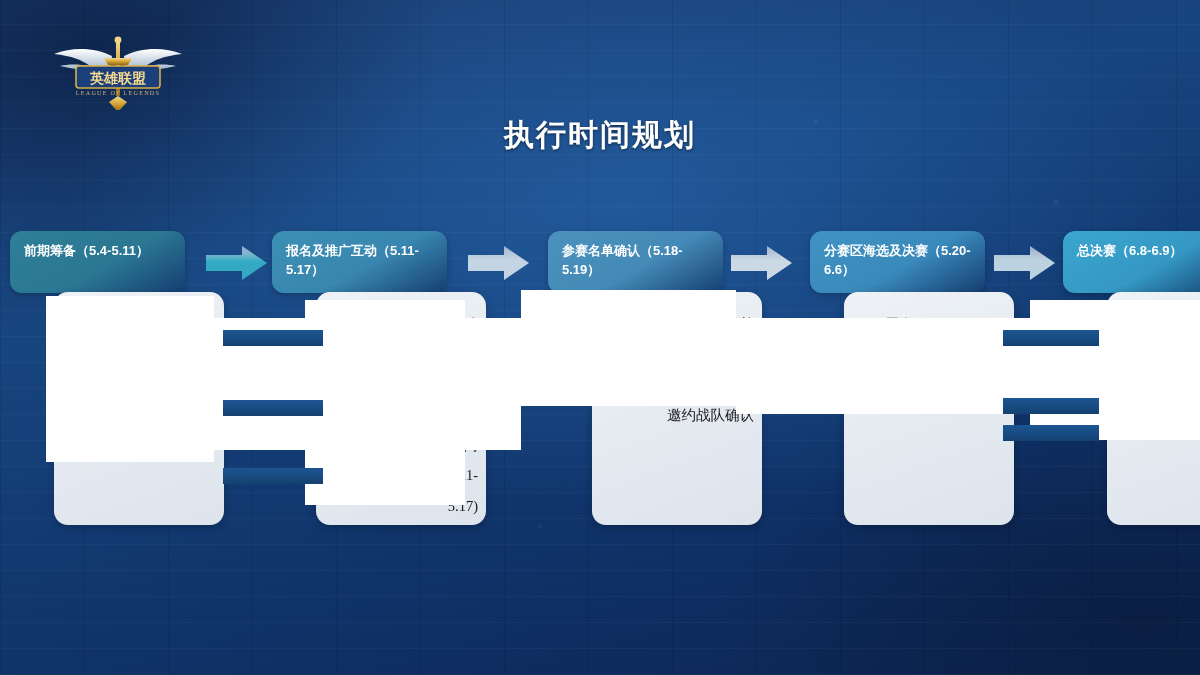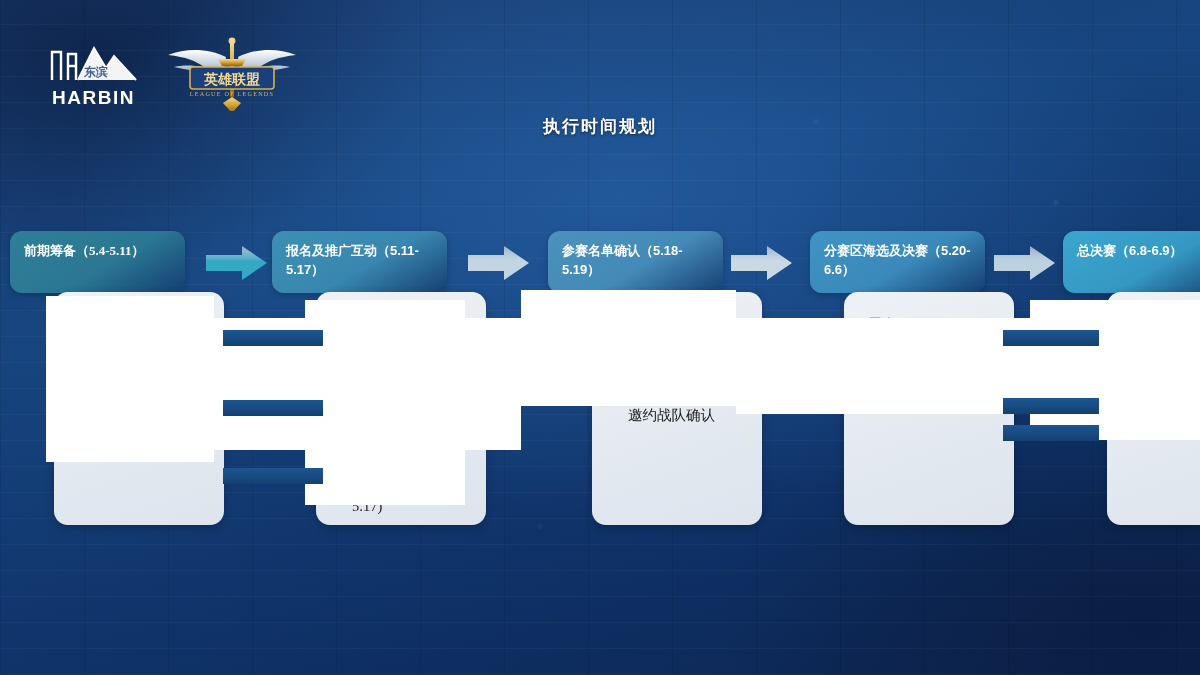--- a/index.html
+++ b/index.html
@@ -42,21 +42,21 @@
 
   
   .logos{ position:absolute; left:48px; top:34px; display:flex; align-items:center; gap:22px; z-index:6;}
   .logo-harbin{ width:92px; height:78px; position:relative; }
   .logo-lol{ width:140px; height:76px; position:relative; }
 
   
   .title{
     position:absolute; top:115px; left:0; width:1200px;
     text-align:center; z-index:6;
-    color:#ffffff; font-size:17px; font-weight:bold; letter-spacing:2px;
+    color:#ffffff; font-size:30px; font-weight:bold; letter-spacing:2px;
     text-shadow:0 1px 3px rgba(0,0,0,.55);
   }
 
   
   #timeline{ position:absolute; inset:0; z-index:4; }
 
   .stage{ position:absolute; top:231px; }
 
   .stage-head{
     position:relative;
@@ -67,20 +67,21 @@
     box-shadow:0 2px 6px rgba(0,0,0,.22);
   }
 
   .stage-body{
     position:absolute; top:61px; left:44px;
     width:170px; height:233px;
     border-radius:14px;
     background:linear-gradient(160deg,#eef2f6 0%,#e4eaf0 55%,#dde4ec 100%);
     box-shadow:0 3px 9px rgba(0,0,0,.22);
     padding:18px 8px 10px 10px;
+    text-align:right;
   }
   .bullets{ list-style:none; }
   .bullets li{
     position:relative;
     font-family:"Liberation Serif", serif;
     font-size:14.5px;
     color:#1a1a1a;
     line-height:1.95;
     padding-left:14px;
     margin-bottom:2px;
@@ -99,35 +100,20 @@
   .bar{ position:absolute; z-index:5;
         background:linear-gradient(180deg,#1d5591 0%,#174b81 55%,#14406f 100%); }
 </style>
 <style>.bullets li.cont::before{content:"";}</style></head>
 <body>
 
 <div id="bg"></div>
 
 <div class="logos">
 
-  <div class="logo-harbin">
-    <svg viewBox="0 0 92 78" width="92" height="78">
-      <g fill="none" stroke="#ffffff" stroke-width="2.4">
-        <path d="M4 46 L4 18 L13 18 L13 46"></path>
-        <path d="M20 46 L20 20 L28 20 L28 46"></path>
-        <path d="M20 32 L28 32"></path>
-      </g>
-      <path d="M30 46 L46 14 L58 34 L66 22 L88 46 Z" fill="#ffffff" opacity=".95"></path>
-      <path d="M30 46 L46 14 L58 34 L66 22 L88 46" fill="none" stroke="#ffffff" stroke-width="2"></path>
-      <g fill="#2b4f86" opacity=".9" font-family="Liberation Sans, sans-serif" font-size="12" font-weight="bold">
-        <text x="36" y="42">东滨</text>
-      </g>
-      <text x="4" y="70" fill="#ffffff" font-family="Liberation Sans, sans-serif" font-size="19" font-weight="bold" letter-spacing="1.5">HARBIN</text>
-    </svg>
-  </div>
 
   <div class="logo-lol">
     <svg viewBox="0 0 140 76" width="140" height="76">
       <defs>
         <linearGradient id="wing" x1="0" y1="0" x2="0" y2="1">
           <stop offset="0" stop-color="#ffffff"></stop>
             <stop offset="1" stop-color="#9fb4c9"></stop>
         </linearGradient>
         <linearGradient id="gold" x1="0" y1="0" x2="0" y2="1">
           <stop offset="0" stop-color="#f6d98a"></stop>
@@ -146,21 +132,21 @@
       <text x="70" y="61" text-anchor="middle" fill="#cdb374" font-family="Liberation Serif, serif" font-size="6.2" letter-spacing="1.2">LEAGUE OF LEGENDS</text>
       <path d="M70 62 l9 6 -9 10 -9 -10 z" fill="url(#gold)"></path>
     </svg>
   </div>
 </div>
 
 <div class="title">执行时间规划</div>
 
 <div id="timeline">
     <div class="stage" style="left: 10px;">
-      <div class="stage-head" style="background: linear-gradient(150deg, rgb(46, 127, 151) 0%, rgba(46, 127, 151, 0.867) 55%, rgba(20, 60, 110, 0.85) 100%); font-family: Liberation Serif, serif;">前期筹备（5.4-5.11）</div>
+      <div class="stage-head" style="background: linear-gradient(150deg, rgb(46, 127, 151) 0%, rgba(46, 127, 151, 0.867) 55%, rgba(20, 60, 110, 0.85) 100%);">前期筹备（5.4-5.11）</div>
       <div class="stage-body">
         <ul class="bullets">
           <li>方案确 认 （5.4）</li>
           <li>物料设计 ＋HS制</li>
           <li class="cont" style="padding-left: 26px; list-style: none; --hide: 1;">作（5.4-5.11）</li>
           <li>售点和网咖宣传</li>
           <li class="cont" style="padding-left: 26px; list-style: none; --hide: 1;">物料到位 （5.11）</li>
         </ul>
       </div>
     </div>

